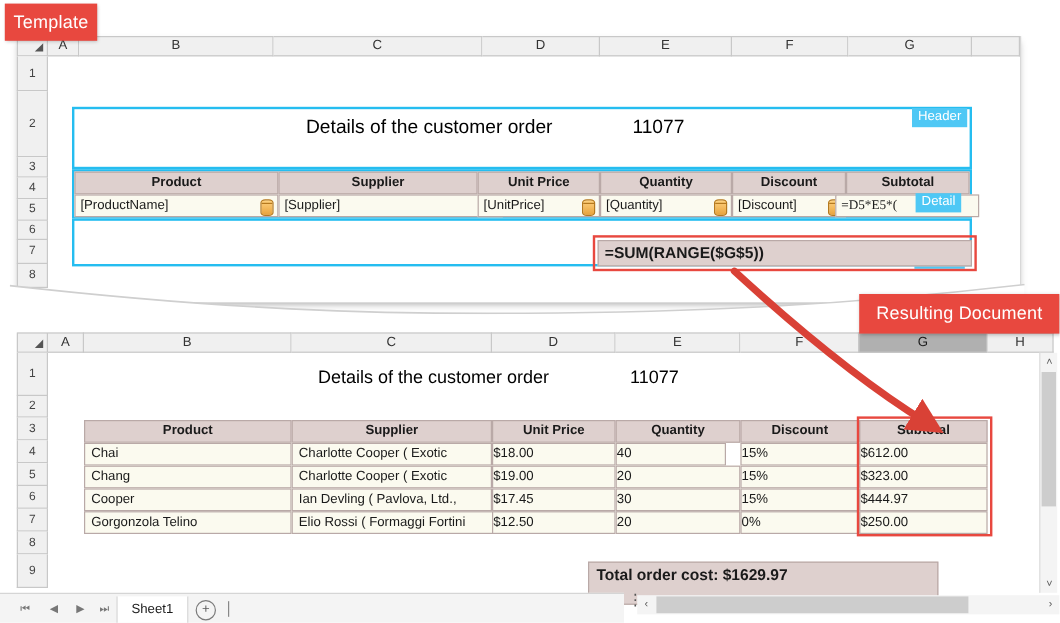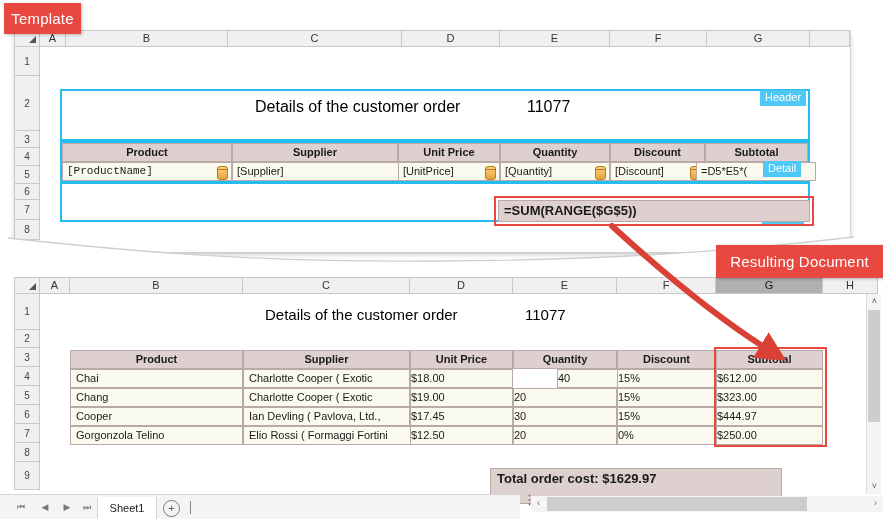--- a/index.html
+++ b/index.html
@@ -381,26 +381,26 @@
 <div class="tpl-title" style="left:255px; top:98px">Details of the customer order</div>
 <div class="tpl-title" style="left:527px; top:98px">11077</div>
 
 <div id="tpl-table">
     <div class="tpl-hdrcell" style="left:62px; top:143px; width:170px;">Product</div>
     <div class="tpl-hdrcell" style="left:232px; top:143px; width:166px;">Supplier</div>
     <div class="tpl-hdrcell" style="left:398px; top:143px; width:102px;">Unit Price</div>
     <div class="tpl-hdrcell" style="left:500px; top:143px; width:110px;">Quantity</div>
     <div class="tpl-hdrcell" style="left:610px; top:143px; width:95px;">Discount</div>
     <div class="tpl-hdrcell" style="left:705px; top:143px; width:103px;">Subtotal</div>
-    <div class="tpl-datacell" style="left:62px; top:162px; width:170px;font-family:Liberation Mono, monospace;">[ProductName]<span class="db-icon"></span></div>
+    <div class="tpl-datacell" style="left:62px; top:162px; width:170px;">[ProductName]<span class="db-icon"></span></div>
     <div class="tpl-datacell" style="left:232px; top:162px; width:187px;">[Supplier]<span class="db-icon"></span></div>
     <div class="tpl-datacell" style="left:398px; top:162px; width:102px;">[UnitPrice]<span class="db-icon"></span></div>
     <div class="tpl-datacell" style="left:500px; top:162px; width:110px;">[Quantity]<span class="db-icon"></span></div>
     <div class="tpl-datacell" style="left:610px; top:162px; width:95px;">[Discount]<span class="db-icon"></span></div>
-    <div class="tpl-datacell" style="left:696px; top:162px; width:120px;">=D5*E5*(</div>
+    <div class="tpl-datacell" style="left:696px; top:162px; width:120px;font-family:Liberation Serif, serif;">=D5*E5*(</div>
   </div>
 
 <div id="footer-formula-cell" style="left:498px; top:200px; width:312px; height:22px;">=SUM(RANGE($G$5))</div>
 <div id="footer-formula-outline" style="left:494px; top:196px; width:320px; height:30px;"></div>
 
 <div id="template-curl">
   <svg width="846" height="26" viewBox="0 0 846 26">
     <path d="M0,2 C180,22 300,26 430,25 C580,24 700,18 846,1 L846,26 L0,26 Z" fill="#ffffff"></path>
     <path d="M0,2 C180,22 300,26 430,25 C580,24 700,18 846,1" fill="none" stroke="#cfcfcf" stroke-width="1.3"></path>
   </svg>
@@ -441,21 +441,21 @@
 <div id="res-table">
     <div class="res-hdrcell" style="left:70px; top:350px; width:173px;">Product</div>
     <div class="res-hdrcell" style="left:243px; top:350px; width:167px;">Supplier</div>
     <div class="res-hdrcell" style="left:410px; top:350px; width:103px;">Unit Price</div>
     <div class="res-hdrcell" style="left:513px; top:350px; width:104px;">Quantity</div>
     <div class="res-hdrcell" style="left:617px; top:350px; width:99px;">Discount</div>
     <div class="res-hdrcell" style="left:716px; top:350px; width:107px;">Subtotal</div>
     <div class="res-cell left" style="left:70px; top:369px; width:173px;">Chai</div>
     <div class="res-cell left" style="left:243px; top:369px; width:167px;">Charlotte Cooper ( Exotic</div>
     <div class="res-cell center" style="left:410px; top:369px; width:103px;">$18.00</div>
-    <div class="res-cell center" style="left:513px; top:369px; width:92px;margin-left:44px;">40</div>
+    <div class="res-cell center" style="left:513px; top:369px; width:92px;">40</div>
     <div class="res-cell center" style="left:617px; top:369px; width:99px;">15%</div>
     <div class="res-cell center" style="left:716px; top:369px; width:107px;">$612.00</div>
     <div class="res-cell left" style="left:70px; top:388px; width:173px;">Chang</div>
     <div class="res-cell left" style="left:243px; top:388px; width:167px;">Charlotte Cooper ( Exotic</div>
     <div class="res-cell center" style="left:410px; top:388px; width:103px;">$19.00</div>
     <div class="res-cell center" style="left:513px; top:388px; width:104px;">20</div>
     <div class="res-cell center" style="left:617px; top:388px; width:99px;">15%</div>
     <div class="res-cell center" style="left:716px; top:388px; width:107px;">$323.00</div>
     <div class="res-cell left" style="left:70px; top:407px; width:173px;">Cooper</div>
     <div class="res-cell left" style="left:243px; top:407px; width:167px;">Ian Devling ( Pavlova, Ltd.,</div>

